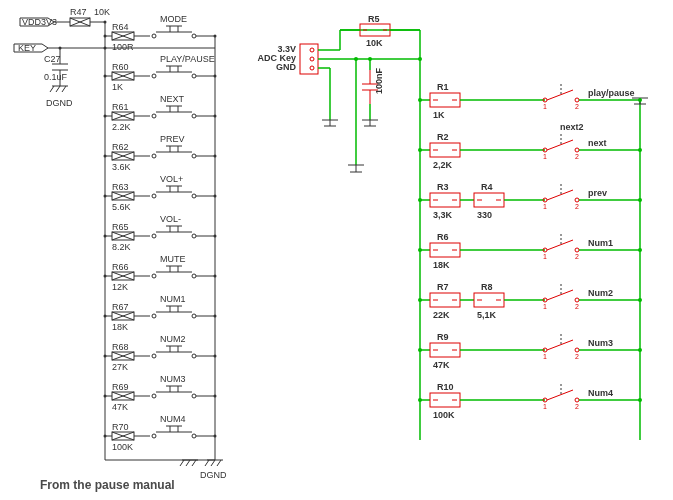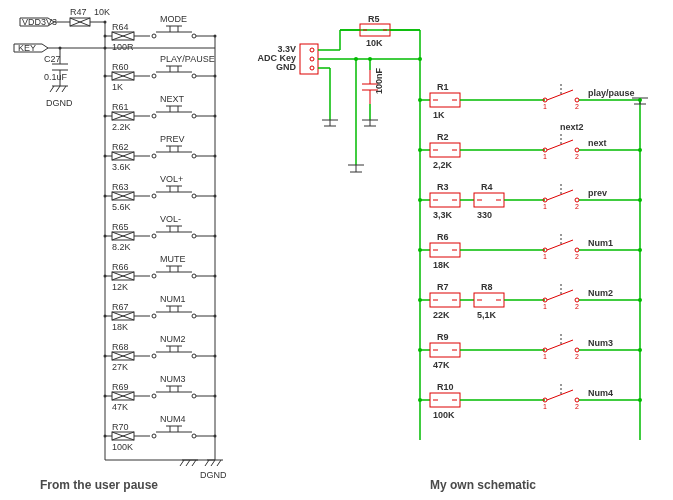--- a/index.html
+++ b/index.html
@@ -488,15 +488,14 @@
             <text class="tiny" x="575" y="409">2</text>
             <line stroke="#333" stroke-dasharray="2 2" x1="561" y1="394" x2="561" y2="382"></line>
             <line class="grn" x1="579" y1="400" x2="640" y2="400"></line>
             <circle class="dot" r="2" cx="640" cy="400"></circle>
             <text class="lblb" x="588" y="396">Num4</text>
           </g>
         </g>
 </g>
 </svg>
 
-<div class="caption" style="left:40px;top:478px">From the user pause</div>
-<div class="caption" style="left:430px;top:478px">My own schematic</div>
+<div class="caption" style="left:40px;top:478px">From the pause manual</div>
 </div>
 
 </body></html>

